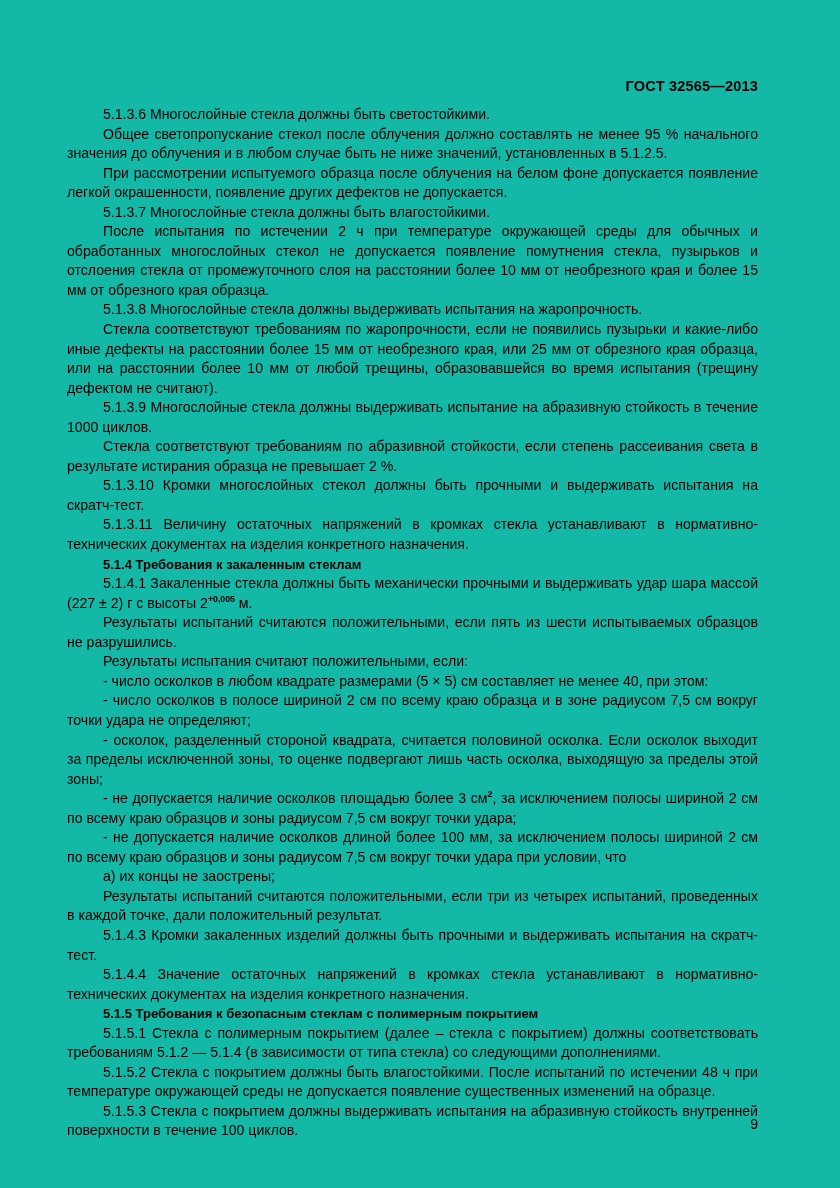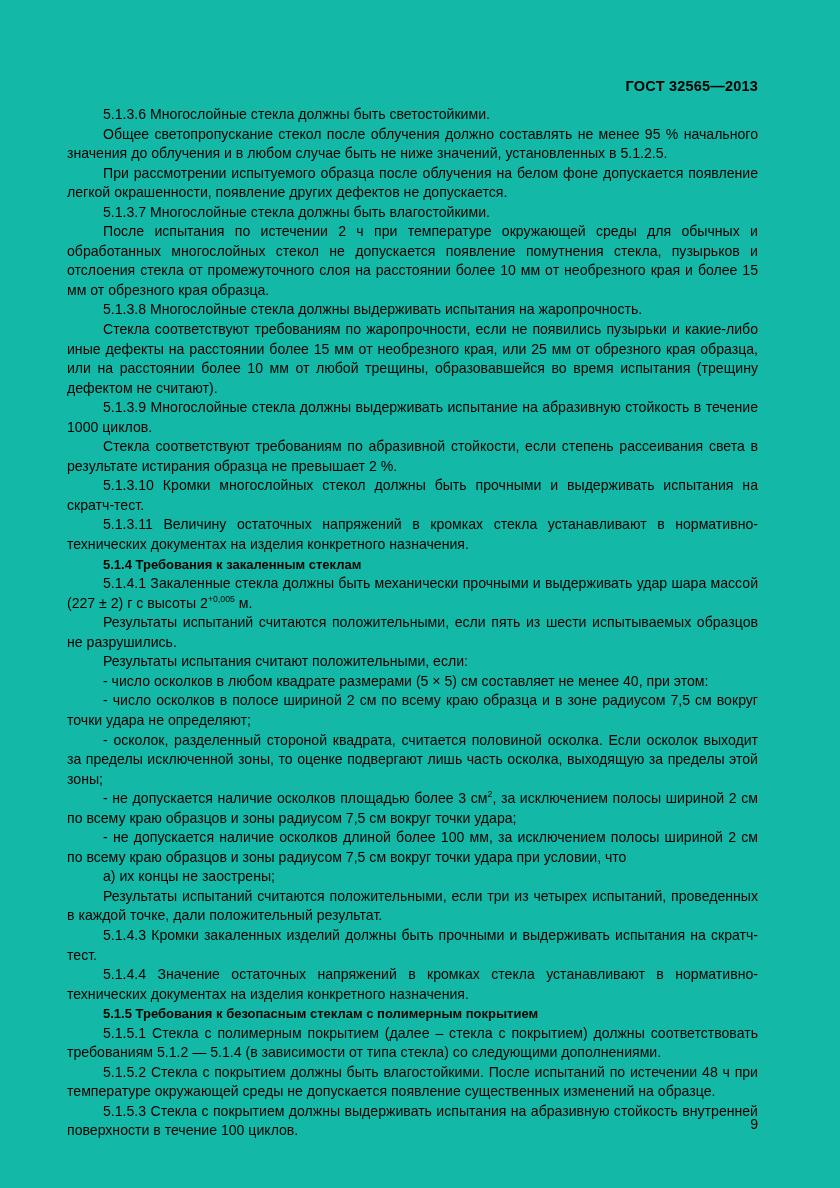--- a/index.html
+++ b/index.html
@@ -56,20 +56,21 @@
     text-indent: 36px;
     text-align: left;
   }
   .gap-before {
     margin-top: 19px;
   }
   sup {
     font-size: 0.62em;
     vertical-align: super;
     line-height: 0;
+    font-weight: bold;
   }
   .page-number {
     position: absolute;
     right: 82px;
     top: 1116px;
     font-size: 14.1px;
   }
 </style>
 </head>
 <body>

